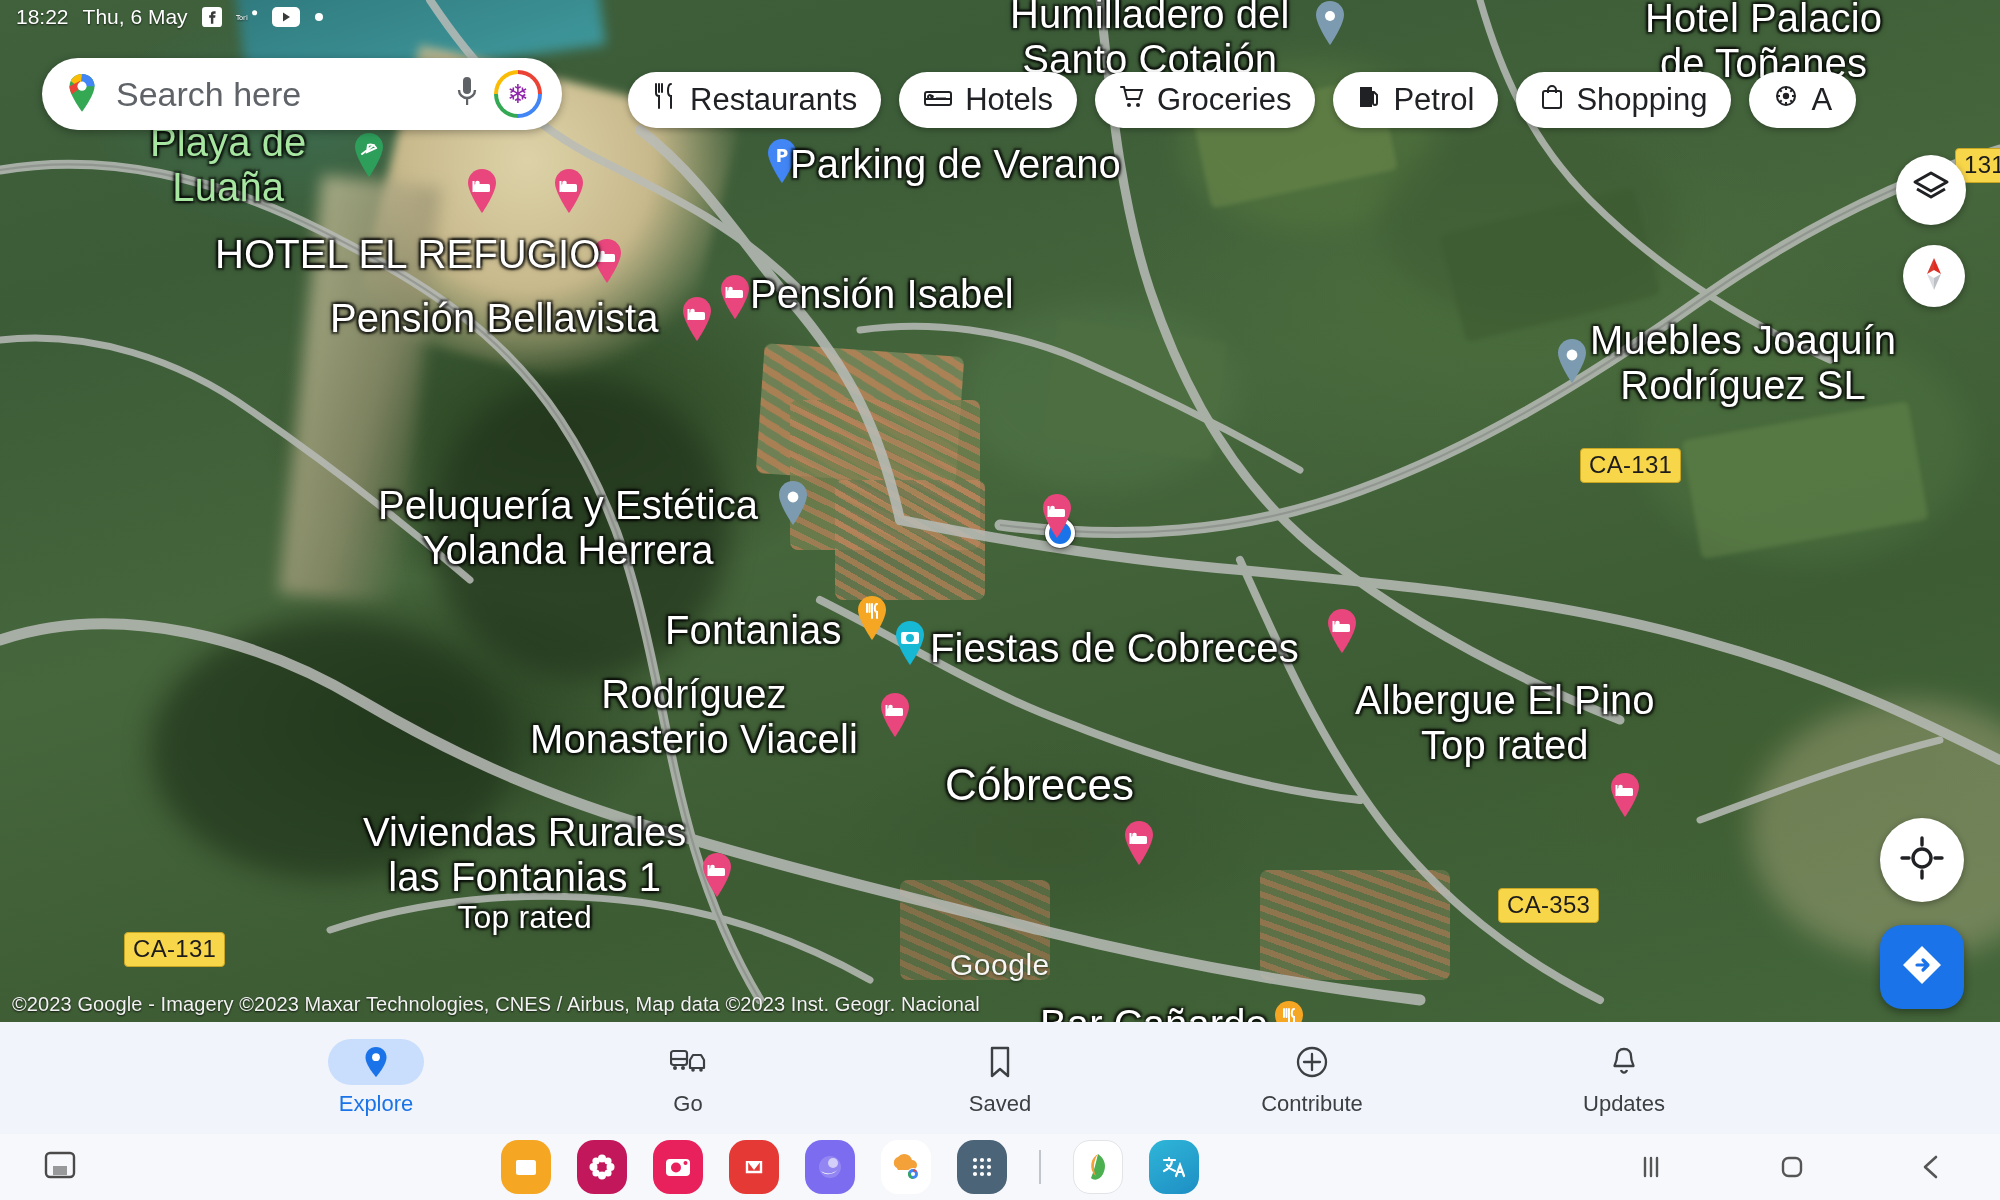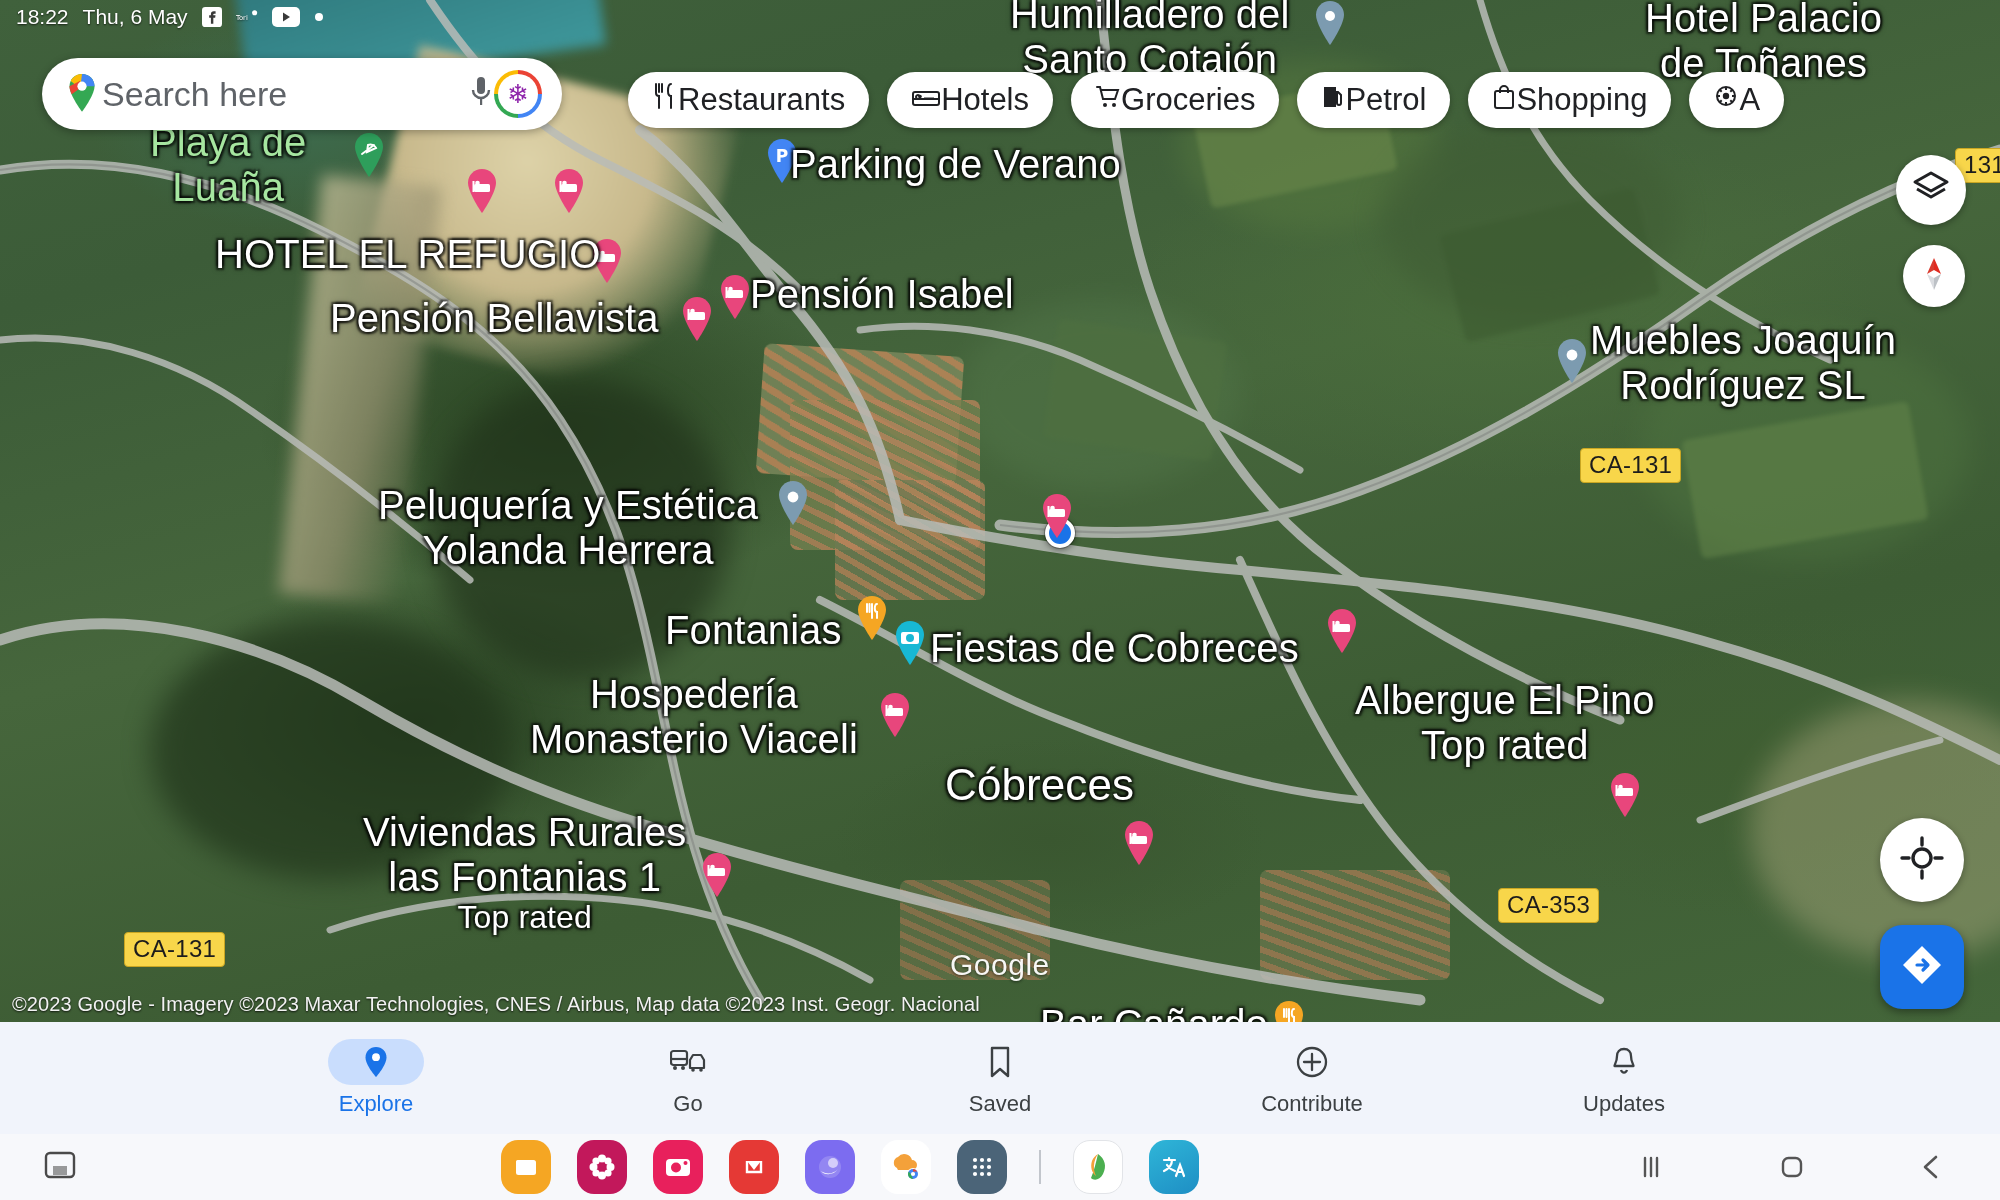--- a/index.html
+++ b/index.html
@@ -94,21 +94,21 @@
   #statusbar {
     position:absolute; left:0; top:0; width:2000px; height:34px; z-index:40;
     display:flex; align-items:center; color:#fff; font-size:21px; gap:14px; padding:0 16px;
     text-shadow:0 1px 2px rgba(0,0,0,.7);
   }
   .sb-ic { display:inline-flex; align-items:center; justify-content:flex-end; }
 
   
   #searchbar {
     position:absolute; left:42px; top:58px; width:520px; height:72px; z-index:35;
-    background:#fff; border-radius:36px; display:flex; align-items:center; 
+    background:#fff; border-radius:36px; display:flex; align-items:center; gap:14px;
     padding:0 20px; box-shadow:0 2px 8px rgba(0,0,0,.32);
   }
   #search-input-txt { flex:1; color:#5f6368; font-size:34px; }
   .gm-pin { width:40px; height:46px; }
   .avatar-ring {
     width:48px; height:48px; border-radius:50%; position:relative; flex:none;
     background:conic-gradient(#ea4335 0deg 90deg,#4285f4 90deg 180deg,#34a853 180deg 270deg,#fbbc05 270deg 360deg);
     display:flex; align-items:center; justify-content:center;
   }
   .avatar-inner {
@@ -116,21 +116,21 @@
     display:flex; align-items:center; justify-content:center; font-size:26px; color:#8e24aa;
   }
 
   
   #chips {
     position:absolute; left:628px; top:72px; z-index:34;
     display:flex; gap:18px; align-items:center;
   }
   .chip {
     background:#fff; border-radius:30px; height:56px; display:flex; align-items:center;
-    padding:0 24px; box-shadow:0 2px 6px rgba(0,0,0,.3);
+    gap:12px; padding:0 24px; box-shadow:0 2px 6px rgba(0,0,0,.3);
     color:#202124; font-size:31px; white-space:nowrap;
   }
   .chip svg { flex:none; }
 
   
   .ctl-circle {
     position:absolute; background:#fff; border-radius:50%;
     display:flex; align-items:center; justify-content:center;
     box-shadow:0 2px 7px rgba(0,0,0,.33); z-index:30;
   }
@@ -375,21 +375,21 @@
         <div class="mlabel" style="left: 1645px; top: -4px; font-size: 40px;"><span class="lbl-txt">Hotel Palacio</span><br><span class="lbl-txt">de Toñanes</span></div>
         <div class="mlabel" style="left: 790px; top: 142px; font-size: 40px;"><span class="lbl-txt">Parking de Verano</span></div>
         <div class="mlabel" style="left: 215px; top: 232px; font-size: 40px;"><span class="lbl-txt">HOTEL EL REFUGIO</span></div>
         <div class="mlabel" style="left: 750px; top: 272px; font-size: 40px;"><span class="lbl-txt">Pensión Isabel</span></div>
         <div class="mlabel" style="left: 330px; top: 296px; font-size: 40px;"><span class="lbl-txt">Pensión Bellavista</span></div>
         <div class="mlabel" style="left: 1590px; top: 318px; font-size: 40px;"><span class="lbl-txt">Muebles Joaquín</span><br><span class="lbl-txt">Rodríguez SL</span></div>
         <div class="mlabel" style="left: 378px; top: 462px; font-size: 40px; margin-top: 21px;"><span class="lbl-txt">Peluquería y Estética</span><br><span class="lbl-txt">Yolanda Herrera</span></div>
         <div class="mlabel" style="left: 665px; top: 608px; font-size: 40px;"><span class="lbl-txt">Fontanias</span></div>
         <div class="mlabel" style="left: 930px; top: 626px; font-size: 40px;"><span class="lbl-txt">Fiestas de Cobreces</span></div>
         <div class="mlabel" style="left: 1355px; top: 678px; font-size: 40px;"><span class="lbl-txt">Albergue El Pino</span><br><span class="lbl-txt">Top rated</span></div>
-        <div class="mlabel" style="left: 530px; top: 672px; font-size: 40px;"><span class="lbl-txt">Hospedería</span><br><span class="lbl-txt">Monasterio Viaceli</span></div>
+        <div class="mlabel" style="left: 530px; top: 672px; font-size: 40px;"><span class="lbl-txt">Rodríguez</span><br><span class="lbl-txt">Monasterio Viaceli</span></div>
         <div class="mlabel" style="left: 945px; top: 760px; font-size: 44px; text-align: right;"><span class="lbl-txt">Cóbreces</span></div>
         <div class="mlabel" style="left: 363px; top: 810px; font-size: 40px;"><span class="lbl-txt">Viviendas Rurales</span><br><span class="lbl-txt">las Fontanias 1</span><span class="sub lbl-txt">Top rated</span></div>
         <div class="mlabel" style="left: 1040px; top: 1002px; font-size: 40px;"><span class="lbl-txt">Bar Cañardo</span></div>
       </div>
 
     <div id="shield-layer">
         <div class="shield" style="left: 1580px; top: 448px;">CA-131</div>
         <div class="shield" style="left: 1498px; top: 888px;">CA-353</div>
         <div class="shield" style="left: 124px; top: 932px;">CA-131</div>
         <div class="shield" style="left: 1955px; top: 148px;">131</div>

